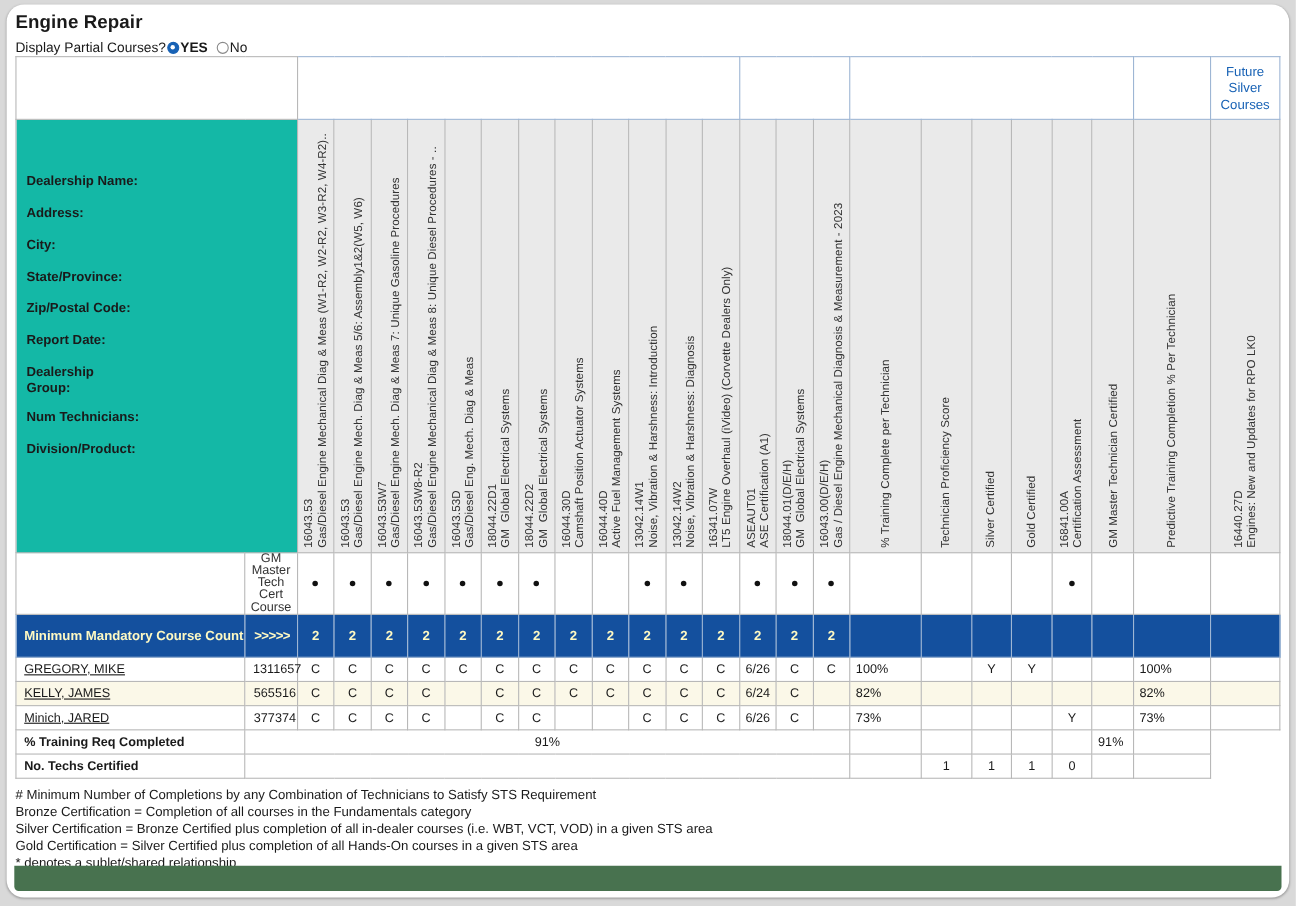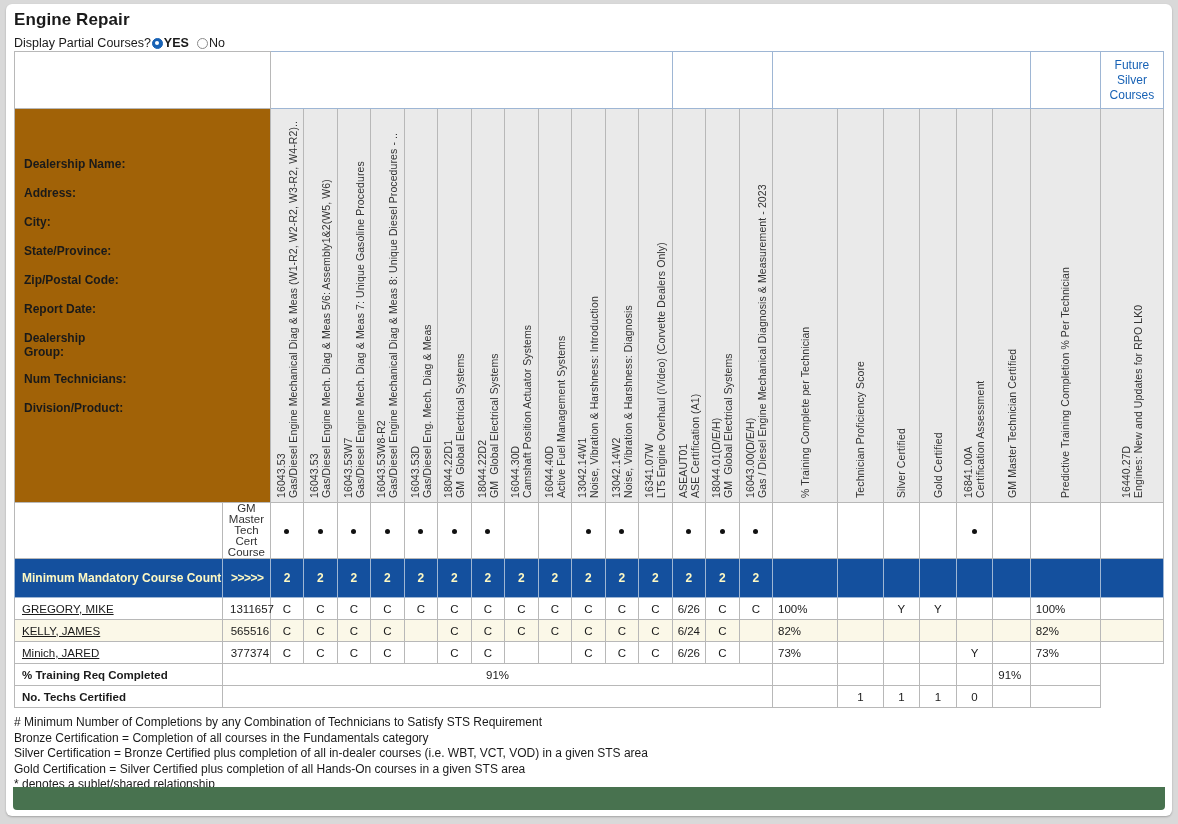--- a/index.html
+++ b/index.html
@@ -9,21 +9,21 @@
     background:#d9d9d9;
     font-family:"Liberation Sans", sans-serif;
     font-size:12px;
     color:#1a1a1a;
     overflow:hidden;
   }
   #page{
     position:absolute;left:6px;top:4px;
     width:1166px;height:812px;
     background:#ffffff;
-    border-radius:6px;
+    border-radius:16px;
     box-shadow:0 1px 2px rgba(0,0,0,.25);
     overflow:hidden;
   }
   
   #titlebar{padding:6px 0 0 8px;}
   #app-title{
     font-size:17px;font-weight:bold;color:#1a1a1a;line-height:19px;
     letter-spacing:.1px;
   }
   #partial-row{
@@ -69,21 +69,21 @@
   .band.future{
     background:#ffffff;color:#1862b5;font-size:12px;line-height:15px;
   }
   .band.blank{background:#ffffff;border:1px solid #b8b8b8 !important;}
 
   
   tr.rot td{
     height:390px;background:#eaeaea;padding:0;
     vertical-align:bottom;
   }
-  tr.rot td.info{background:#a16207;vertical-align:top;}
+  tr.rot td.info{background:#14b8a6;vertical-align:top;}
   .vert{
     writing-mode:vertical-rl;
     transform:rotate(180deg);
     white-space:nowrap;
     font-size:10.5px;
     line-height:12px;
     padding:4px 0 5px 0;
     margin:0 auto;
     color:#333;
     letter-spacing:.1px;

